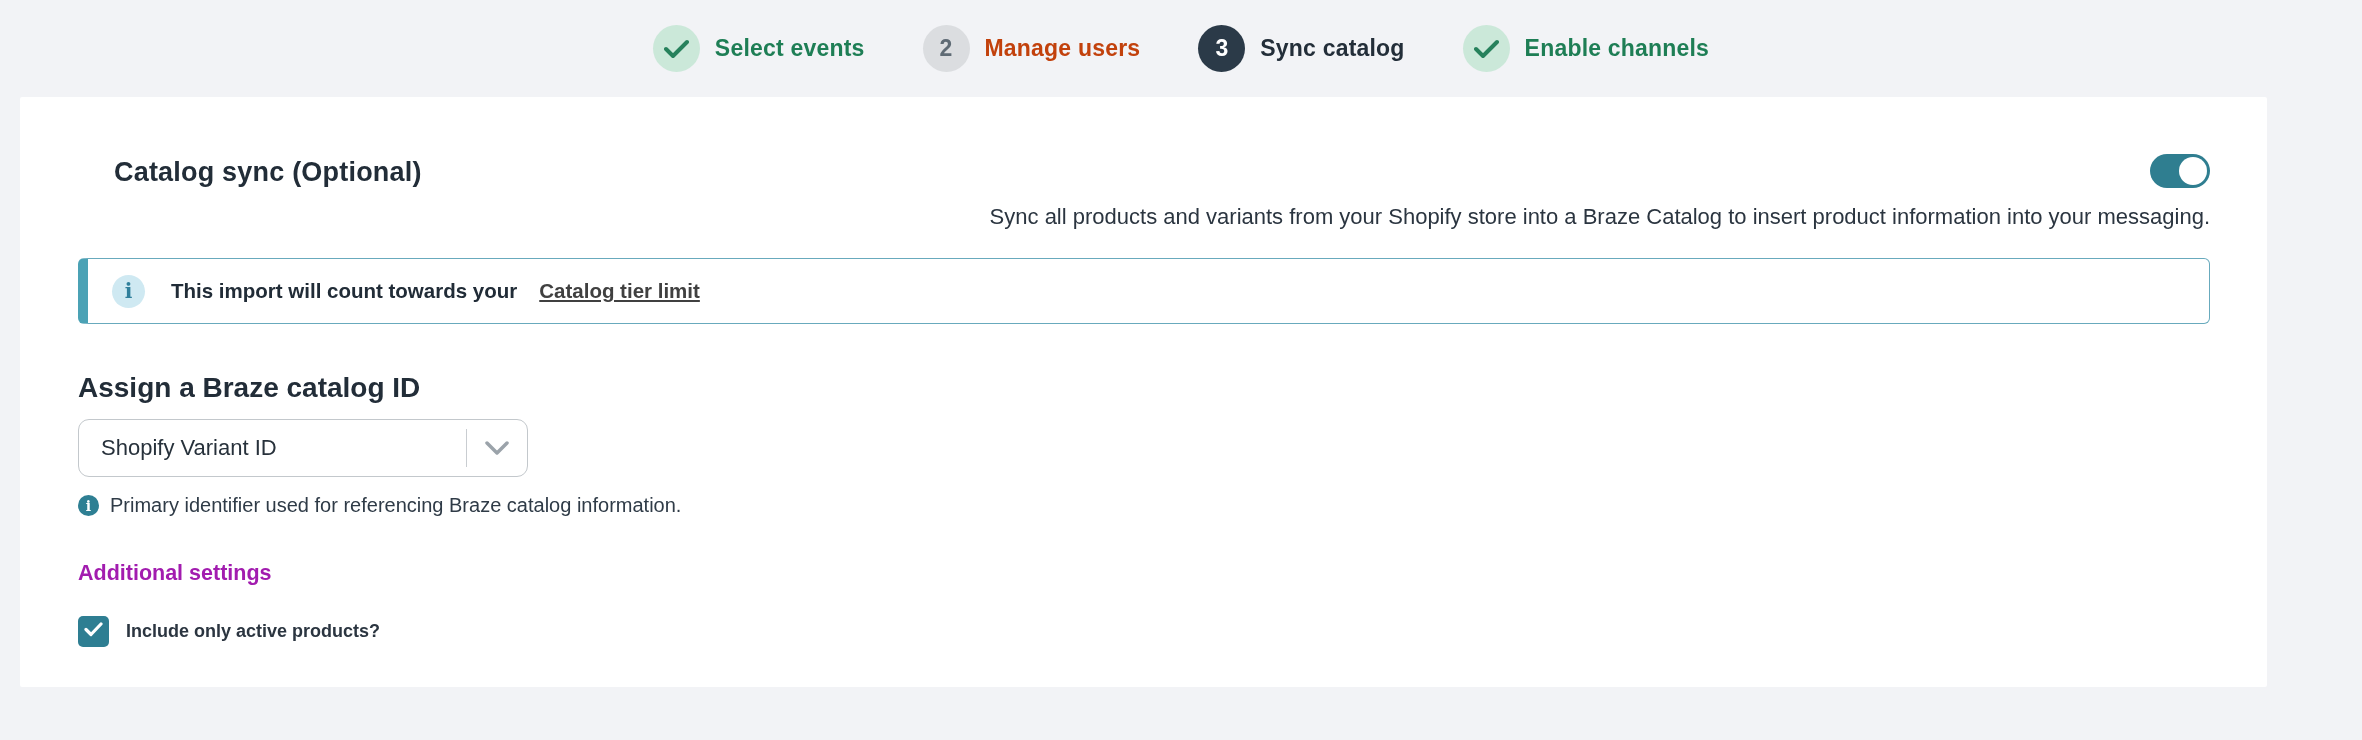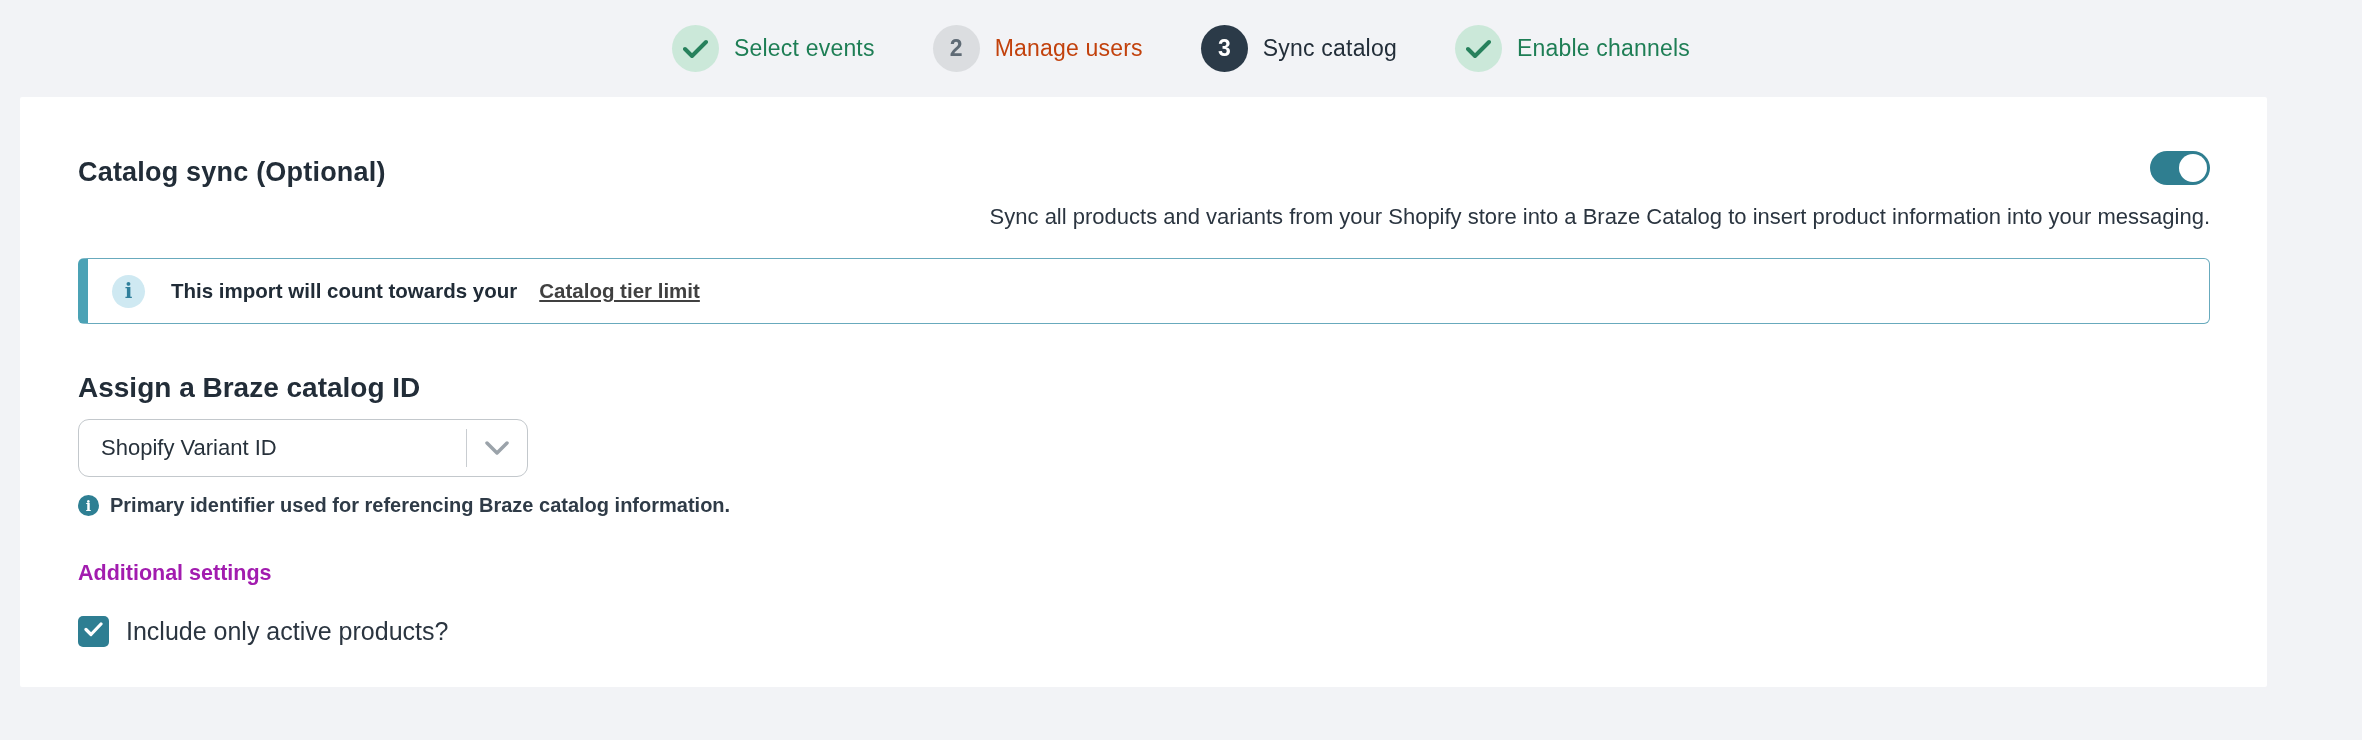--- a/index.html
+++ b/index.html
@@ -19,36 +19,36 @@
   }
   .step { display: flex; align-items: center; gap: 15px; cursor: pointer; }
   .step-circle {
     width: 47px; height: 47px; border-radius: 50%;
     display: flex; align-items: center; justify-content: center;
     font-size: 23px; font-weight: bold; flex: 0 0 auto;
   }
   .step.complete .step-circle { background: #cbe8d9; }
   .step.upcoming .step-circle { background: #dbdde0; color: #5f6b75; }
   .step.current  .step-circle { background: #2b3a48; color: #ffffff; }
-  .step-label { font-size: 23px; font-weight: 400; letter-spacing: 0.2px; white-space: nowrap; }
+  .step-label { font-size: 23px; font-weight: 700; letter-spacing: 0.2px; white-space: nowrap; }
   .step.complete .step-label { color: #1e7e55; }
   .step.upcoming .step-label { color: #c2410c; }
   .step.current  .step-label { color: #232e39; text-align: center; }
   .check-svg { display: block; }
 
   
   .card {
     position: absolute; left: 20px; top: 97px;
     width: 2247px; height: 590px;
     background: #ffffff; border-radius: 2px;
     padding: 0 57px 0 58px;
   }
   .card-header {
     margin-top: 54px;
-    display: flex; justify-content: space-between; align-items: flex-start;
+    display: flex; justify-content: space-between; align-items: flex-end; margin-left: 36px;
   }
   .card-title {
     padding-top: 6px;
     font-size: 27px; font-weight: bold; color: #222d38; letter-spacing: 0.2px;
   }
   .toggle {
     width: 60px; height: 34px; border-radius: 17px;
     background: #2f7e90; position: relative; cursor: pointer; flex: 0 0 auto;
   }
   .toggle-knob {
@@ -86,30 +86,30 @@
   .dropdown-caret { width: 60px; display: flex; align-items: center; justify-content: center; flex: 0 0 auto; }
 
   .helper { margin-top: 17px; display: flex; align-items: center; gap: 11px; }
   .helper-icon {
     width: 21px; height: 21px; border-radius: 50%;
     background: #2e7f93; color: #ffffff;
     display: flex; align-items: center; justify-content: center;
     font-family: "DejaVu Serif", serif; font-size: 14px; font-weight: bold;
     flex: 0 0 auto;
   }
-  .helper-text { font-size: 20px; color: #2f3b47; font-weight: bold; }
+  .helper-text { font-size: 20px; color: #2f3b47; }
 
   
   .section-heading { margin-top: 44px; font-size: 21.5px; font-weight: bold; color: #a21caf; }
   .checkbox-row { margin-top: 30px; display: flex; align-items: center; gap: 17px; cursor: pointer; }
   .checkbox {
     width: 31px; height: 31px; background: #2e7e92; border-radius: 5px;
     display: flex; align-items: center; justify-content: center; flex: 0 0 auto;
   }
-  .checkbox-label { font-size: 25px; color: #2b3540; }
+  .checkbox-label { font-size: 18px; color: #2b3540; font-weight: bold; }
 </style>
 </head>
 <body>
 
 <div class="stepper">
 
   <div class="step complete">
     <span class="step-circle">
       <span>
         <svg class="check-svg" width="25" height="20" viewBox="0 0 25 20">

